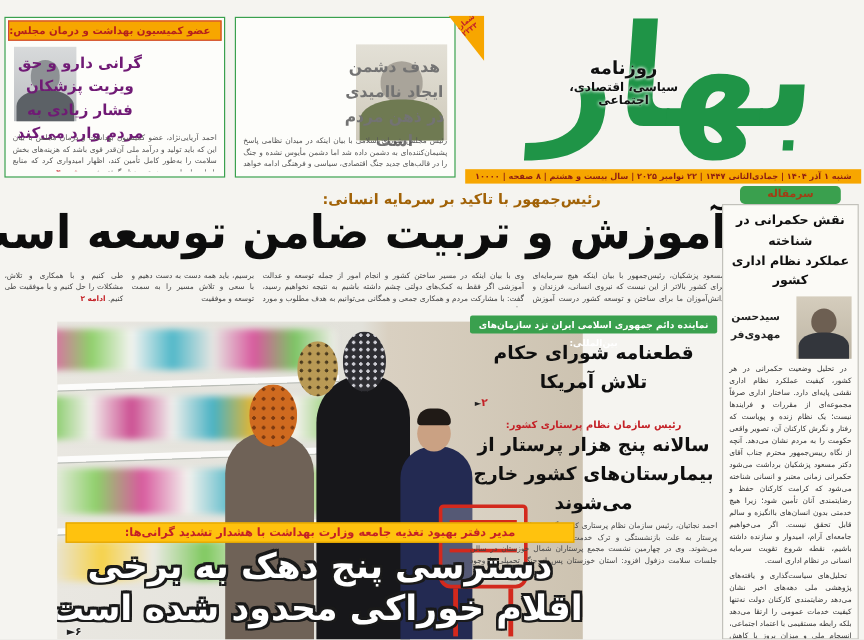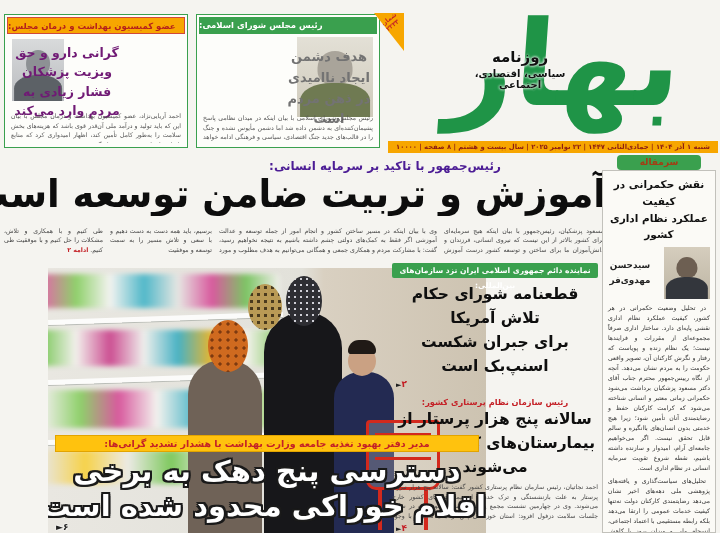--- a/index.html
+++ b/index.html
@@ -41,21 +41,21 @@
                 font-size:12.5px; line-height:1.55; text-align:center; }
   .b2-headline{ position:absolute; right:6px; left:88px; top:32px; color:#737373; font-weight:bold;
                 font-size:13px; line-height:1.6; text-align:center; }
   .tbox-body{ position:absolute; left:6px; right:6px; bottom:4px; font-size:6.2px; line-height:1.55;
               color:#555; text-align:justify; height:32px; overflow:hidden; }
   .b2 .tbox-body{ height:30px; }
   .pageref{ color:#c42127; font-weight:bold; }
 
   
   .lead-kicker{ position:absolute; left:165px; top:159px; width:440px; text-align:center;
-                color:#4c1d95; font-weight:bold; font-size:12px; }
+                color:#a16207; font-weight:bold; font-size:12px; }
   .lead-headline{ position:absolute; left:0; top:172px; width:606px; text-align:center; color:#0d0d0d;
                   font-weight:bold; font-size:37px; white-space:nowrap; transform:scaleY(1.04); }
   .lead-cols{ position:absolute; left:4px; top:226px; width:600px; height:30px; display:flex;
               gap:7px; direction:rtl; }
   .lcol{ font-size:6.2px; line-height:1.5; color:#444; text-align:justify; overflow:hidden; }
   .lc0{ flex:0 0 160px; } .lc1{ flex:0 0 218px; } .lc2{ flex:0 0 102px; } .lc3{ flex:1 1 auto; }
 
   
   .photo{ position:absolute; left:0; top:268px; width:438px; height:277px; overflow:hidden;
           background:linear-gradient(90deg,#e9e7e1 0%,#e2e1da 58%,#d9d0c1 63%,#cdc3b1 100%);margin-left:48px; }
@@ -145,21 +145,20 @@
     <div class="tbox-head head-yellow">عضو کمیسیون بهداشت و درمان مجلس:</div>
     <div class="portrait p1"></div>
     <div class="b1-headline">گرانی دارو و حق ویزیت پزشکان فشار زیادی به مردم وارد می‌کند</div>
     <div class="tbox-body">
       <span>احمد آریایی‌نژاد، عضو کمیسیون بهداشت و درمان مجلس با بیان این که باید تولید و درآمد ملی آن‌قدر قوی باشد که هزینه‌های بخش سلامت را به‌طور کامل تأمین کند، اظهار امیدواری کرد که منابع پایدار برای این موضوع در نظر گرفته شود</span>
       <span class="pageref">صفحه ۴</span>
     </div>
   </div>
 
   <div class="tbox b2">
-    <div class="tbox-head head-green">رئیس مجلس شورای اسلامی:</div>
     <div class="portrait p2"></div>
     <div class="b2-headline">هدف دشمن ایجاد ناامیدی در ذهن مردم است</div>
     <div class="tbox-body">
       <span>رئیس مجلس شورای اسلامی با بیان اینکه در میدان نظامی پاسخ پشیمان‌کننده‌ای به دشمن داده شد اما دشمن مأیوس نشده و جنگ را در قالب‌های جدید جنگ اقتصادی، سیاسی و فرهنگی ادامه خواهد داد...</span>
       <span class="pageref">صفحه ۲</span>
     </div>
   </div>
 
   <div class="lead-kicker">رئیس‌جمهور با تاکید بر سرمایه انسانی:</div>
   <div class="lead-headline">آموزش و تربیت ضامن توسعه است</div>
@@ -197,42 +196,41 @@
     <div class="photo-headline ph2">اقلام خوراکی محدود شده است</div>
     <div class="photo-mark">
       <span class="arr">►</span><span>۶</span>
     </div>
   </div>
 
   <div class="mid">
     <div class="greenbar">نماینده دائم جمهوری اسلامی ایران نزد سازمان‌های بین‌المللی:</div>
     <div class="mid-headline h-intl">
       <div>قطعنامه شورای حکام تلاش آمریکا</div>
-      <div>برای جبران شکست اسنپ‌بک است</div>
     </div>
     <div class="pmark">
       <span class="arr">►</span><span>۲</span>
     </div>
 
     <div class="red-kicker">رئیس سازمان نظام پرستاری کشور:</div>
     <div class="mid-headline">
       <div>سالانه پنج هزار پرستار از</div>
       <div>بیمارستان‌های کشور خارج می‌شوند</div>
     </div>
     <div class="mid-body">احمد نجاتیان، رئیس سازمان نظام پرستاری کشور گفت: سالانه پنج هزار نیروی پرستار به علت بازنشستگی و ترک خدمت از بیمارستان‌های کشور خارج می‌شوند. وی در چهارمین نشست مجمع پرستاران شمال خوزستان در سالن جلسات سلامت دزفول افزود: استان خوزستان پس از جنگ تحمیلی با وجود پتانسیل‌های فراوان با مشکلات زیادی در حوزه‌های مختلف روبه‌رو شد. وی اظهار کرد: خوزستان یکی از استان‌هایی است که کمترین نسبت پرستار به تخت را در کشور دارد...</div>
     <div class="pmark">
       <span class="arr">►</span><span>۴</span>
     </div>
 
   </div>
 
   <div class="ed-badge">سرمقاله</div>
   <div class="ed-box">
     <div class="ed-headline">
-      <div>نقش حکمرانی در کیفیت</div>
+      <div>نقش حکمرانی در شناخته</div>
       <div>عملکرد نظام اداری کشور</div>
     </div>
     <div class="ed-author-row">
       <div class="portrait p3"></div>
       <div class="ed-name">
         <div>سیدحسن</div>
         <div>مهدوی‌فر</div>
       </div>
     </div>
     <div class="ed-body">

